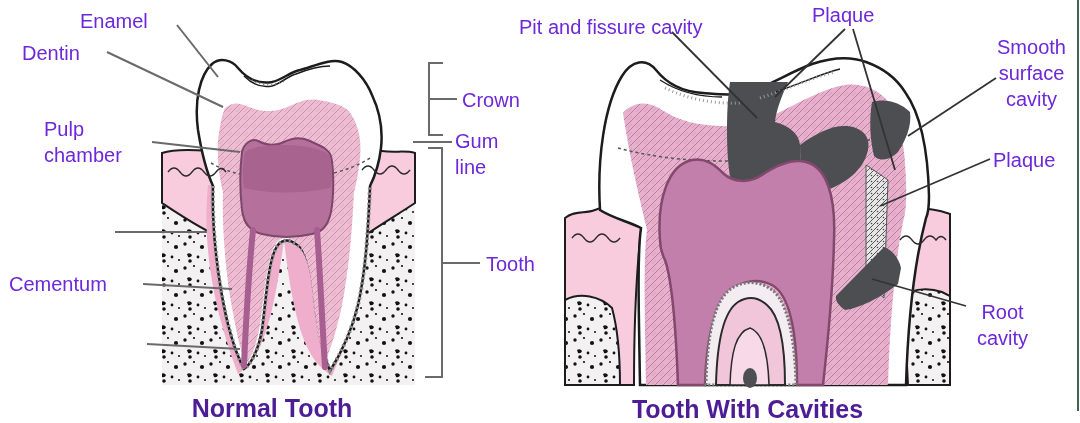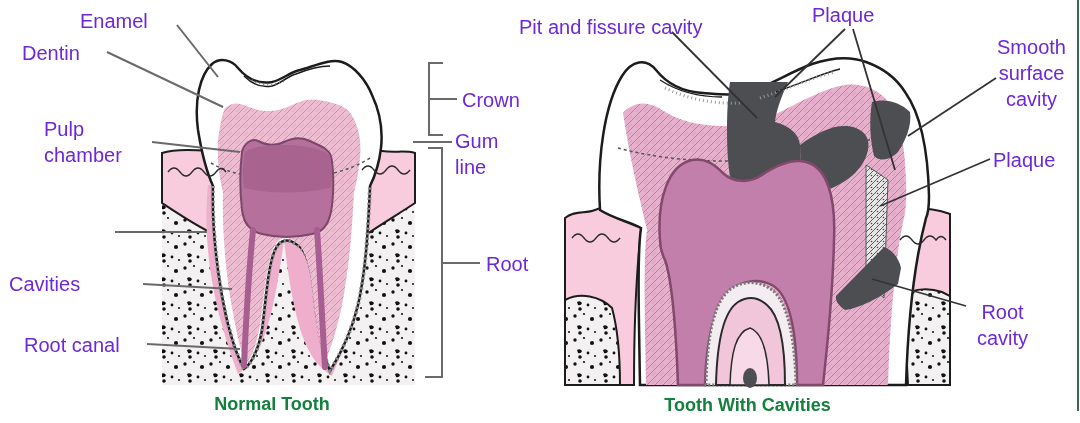--- a/index.html
+++ b/index.html
@@ -6,21 +6,21 @@
   .stage{
     position:relative;width:1080px;height:423px;background:#ffffff;
     overflow:hidden;font-family:"Liberation Sans", sans-serif;color:#161616;
   }
   .stage svg{position:absolute;left:0;top:0;}
   .lbl{
     position:absolute;font-size:20px;line-height:26px;color:#6d28d9;
     white-space:normal;
   }
   .cap{
-    position:absolute;font-size:18px;font-weight:bold;text-align:center;color:#15803d;
+    position:absolute;font-size:25px;font-weight:bold;text-align:center;color:#4c1d95;
   }
   .edge-strip{position:absolute;top:0;width:2px;height:411px;right:1px;background:#3d6650;}
 </style>
 </head>
 <body>
 
 <div class="stage">
 
   <svg width="1080" height="423" viewBox="0 0 1080 423">
     <defs>
@@ -143,25 +143,24 @@
         <path d="M996,78 L908,136"></path>
         <path d="M990,159 L880,206"></path>
         <path d="M966,306 L872,279"></path>
       </g>
     </g>
   </svg>
 
   <div class="lbl" style="left:80px;top:8px;width:100px;">Enamel</div>
   <div class="lbl" style="left:22px;top:40px;width:90px;">Dentin</div>
   <div class="lbl" style="left:44px;top:116px;width:110px;">Pulp chamber</div>
-  <div class="lbl" style="left:9px;top:271px;width:130px;">Cavities</div>
-  <div class="lbl" style="left:24px;top:332px;width:125px;">Root canal</div>
+  <div class="lbl" style="left:9px;top:271px;width:130px;">Cementum</div>
   <div class="lbl" style="left:462px;top:87px;width:80px;">Crown</div>
   <div class="lbl" style="left:455px;top:128px;width:60px;">Gum line</div>
-  <div class="lbl" style="left:486px;top:251px;width:70px;">Root</div>
+  <div class="lbl" style="left:486px;top:251px;width:70px;">Tooth</div>
 
   <div class="lbl" style="left:519px;top:7px;width:235px;margin-top:7px;">Pit and fissure cavity</div>
   <div class="lbl" style="left:812px;top:2px;width:80px;">Plaque</div>
   <div class="lbl" style="left:983px;top:1px;width:97px;text-align:center;margin-top:33px;">Smooth surface cavity</div>
   <div class="lbl" style="left:993px;top:147px;width:95px;">Plaque</div>
   <div class="lbl" style="left:955px;top:299px;width:95px;text-align:center;">Root cavity</div>
 
   <div class="cap" style="left:152px;top:394px;width:240px;">Normal Tooth</div>
   <div class="cap" style="left:600px;top:395px;width:295px;">Tooth With Cavities</div>
 

